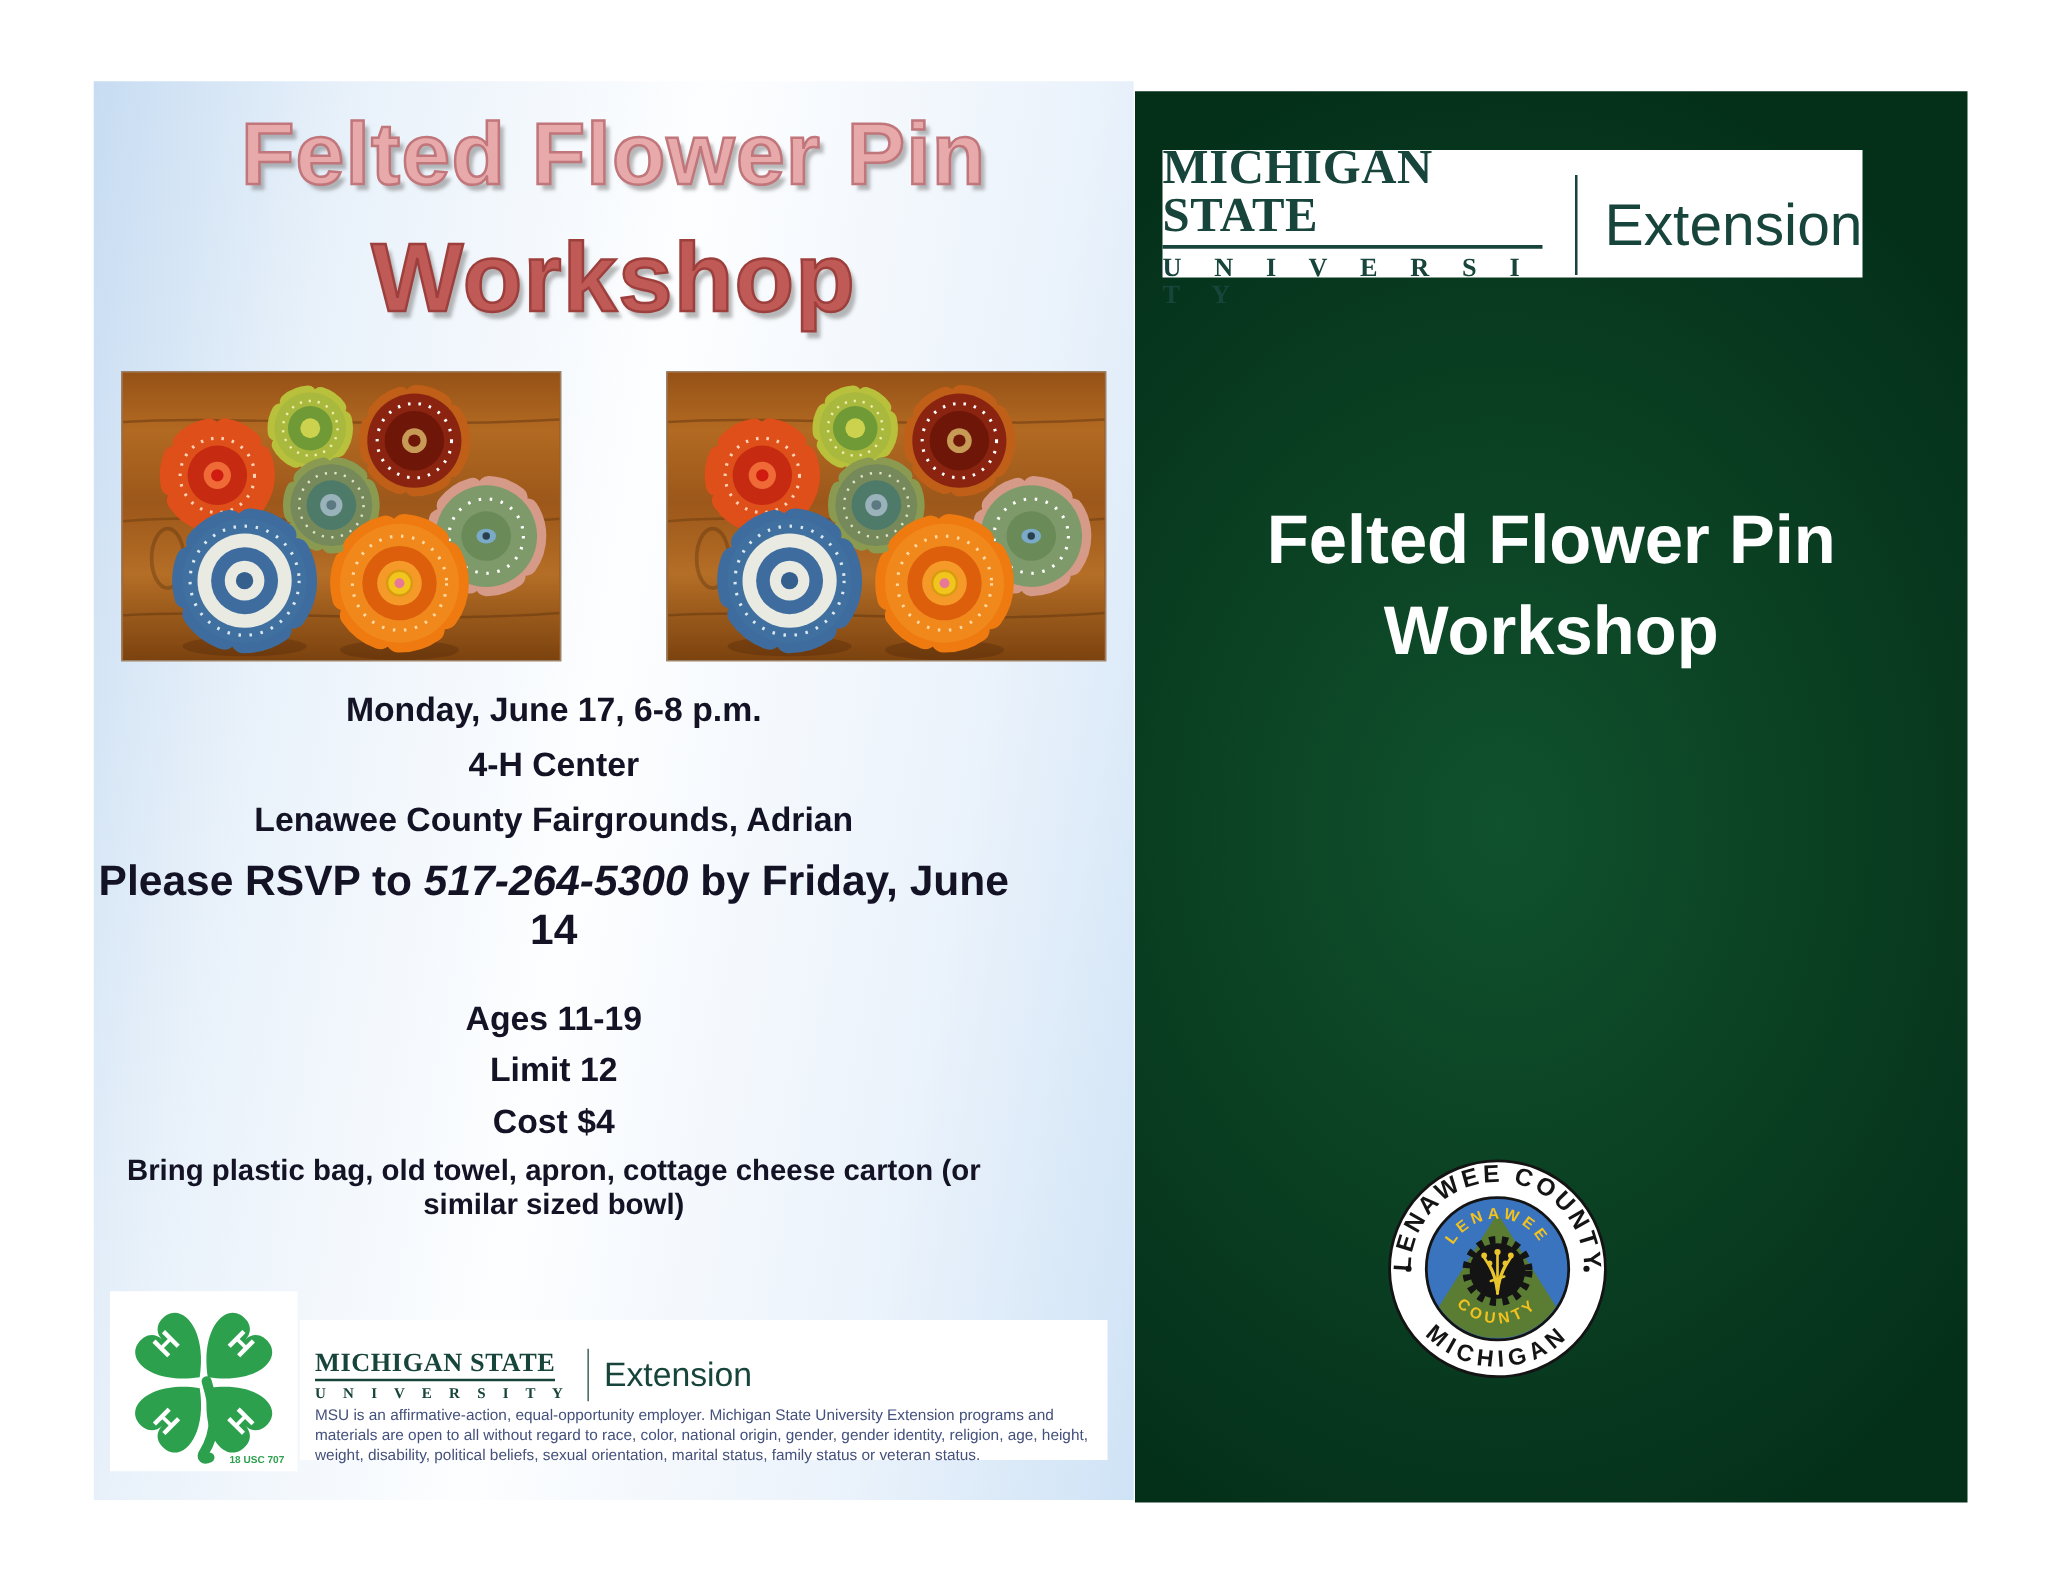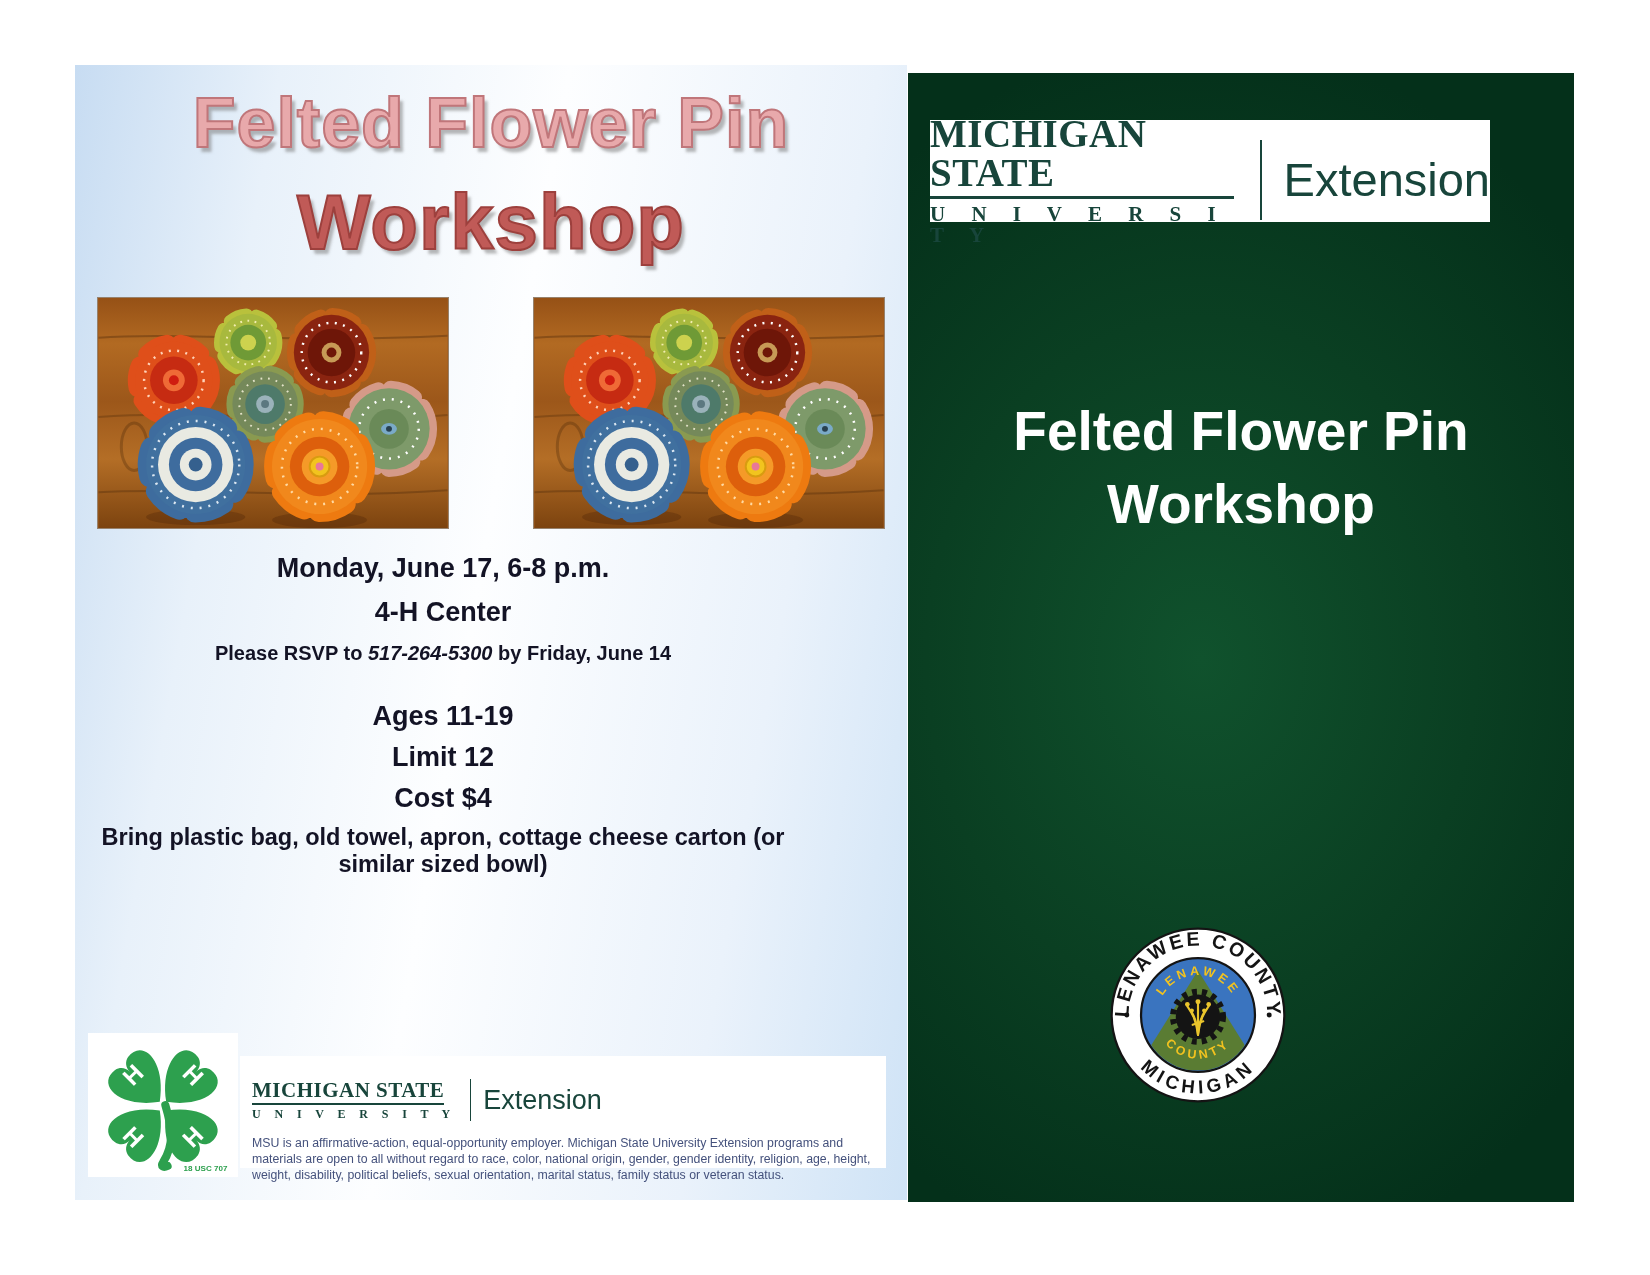--- a/index.html
+++ b/index.html
@@ -22,32 +22,32 @@
     -webkit-text-stroke:2px #9d403d;
     text-shadow:4px 5px 3px rgba(125,125,125,.55);
   }
   .photos{ position:absolute; left:0; top:232px; width:832px;
     display:flex; justify-content:center; gap:84px; }
   .photo{ width:352px; height:232px; border:1px solid #97826d; background:#a05a1c; }
 
   .details{ position:absolute; left:0; top:488px; width:736px; text-align:center;
     color:#131325; font-weight:bold; }
   .d-line{ font-size:27px; margin-bottom:13px; }
-  .d-rsvp{ font-size:20px; margin-top:14px; }
+  .d-rsvp{ font-size:34px; margin-top:14px; }
   .d-rsvp .phone{ font-style:italic; }
   .d-gap{ height:36px; }
   .d-info{ font-size:27px; margin-bottom:10px; }
   .d-bring{ font-size:23.5px; margin-top:9px; }
 
   .clover-box{ position:absolute; left:13px; top:968px; width:150px; height:144px;
     background:#ffffff; display:flex; align-items:center; justify-content:center; }
 
   .info-box{ position:absolute; left:165px; top:991px; width:646px; height:112px;
     background:#ffffff; padding:6px 12px 0 12px; }
-  .disclaimer{ font-size:12.3px; line-height:1.32; color:#44517c; margin-top:14px; }
+  .disclaimer{ font-size:12.3px; line-height:1.32; color:#44517c; margin-top:3px; }
 
   
   .msu{ display:flex; align-items:center; color:#18453B;margin-top:17px; }
   .msu .stack{ display:flex; flex-direction:column; align-items:flex-start; }
   .msu .l1{ font-family:"Liberation Serif", serif; font-weight:bold; line-height:1;
     border-bottom-style:solid; border-color:#18453B; }
   .msu .l2{ font-family:"Liberation Serif", serif; font-weight:bold; line-height:1; }
   .msu .bar{ background:#18453B; }
   .msu .ext{ line-height:1; }
 
@@ -169,20 +169,21 @@
         <use href="#pinPhoto"></use>
       </svg>
     <svg class="photo">
         <use href="#pinPhoto"></use>
       </svg>
   </div>
 
   <div class="details">
     <div class="d-line">Monday, June 17, 6-8 p.m.</div>
     <div class="d-line">4-H Center</div>
+    <div class="d-line">Lenawee County Fairgrounds, Adrian</div>
     <div class="d-rsvp"><span>Please RSVP to </span><span class="phone">517-264-5300</span><span> by Friday, June 14</span></div>
     <div class="d-gap"></div>
     <div class="d-info">Ages 11-19</div>
     <div class="d-info">Limit 12</div>
     <div class="d-info">Cost $4</div>
     <div class="d-bring">Bring plastic bag, old towel, apron, cottage cheese carton (or similar sized bowl)</div>
   </div>
 
   <div class="clover-box">
     <svg width="138" height="138" viewBox="0 0 120 120">

